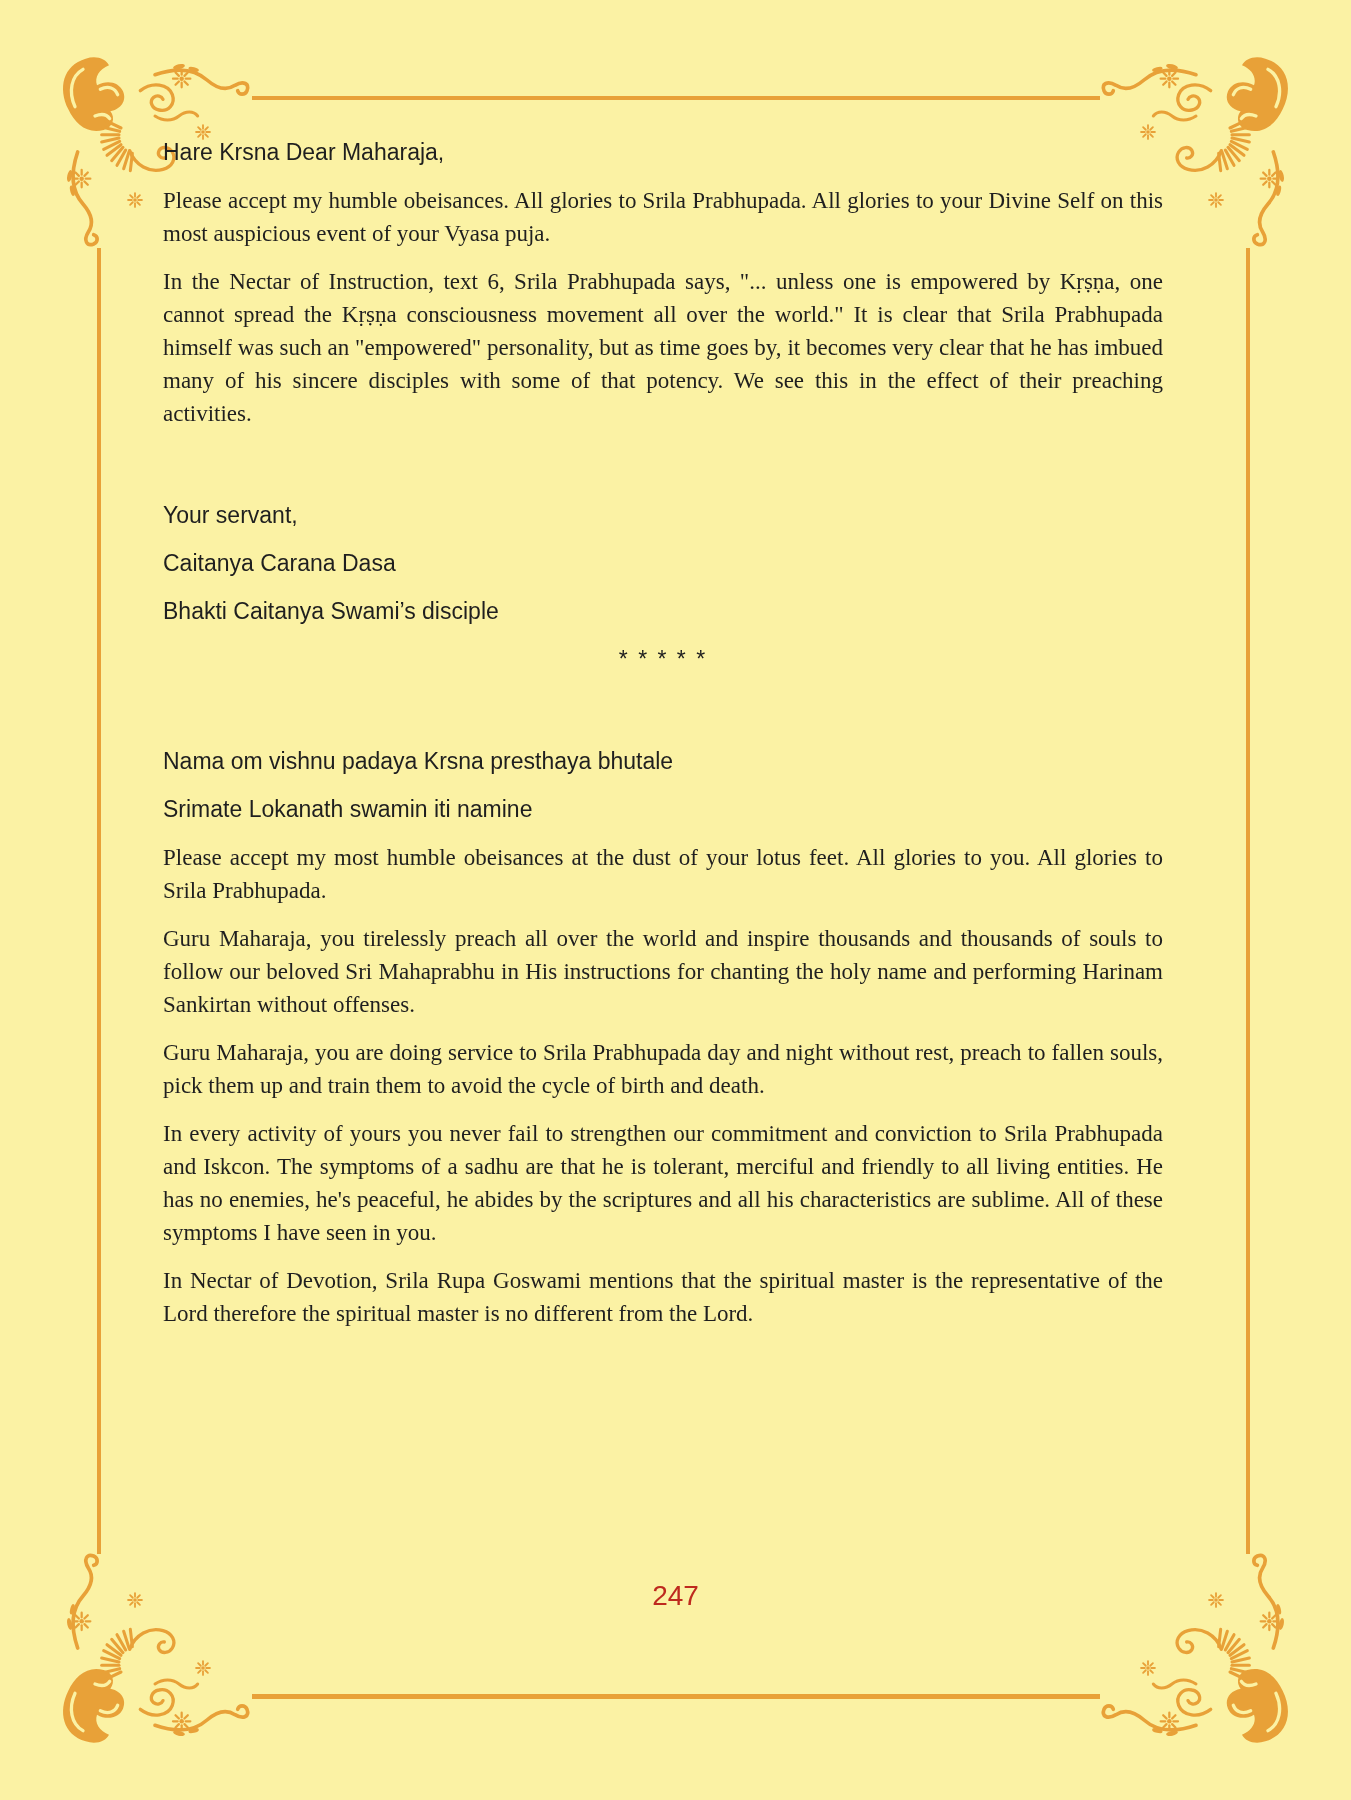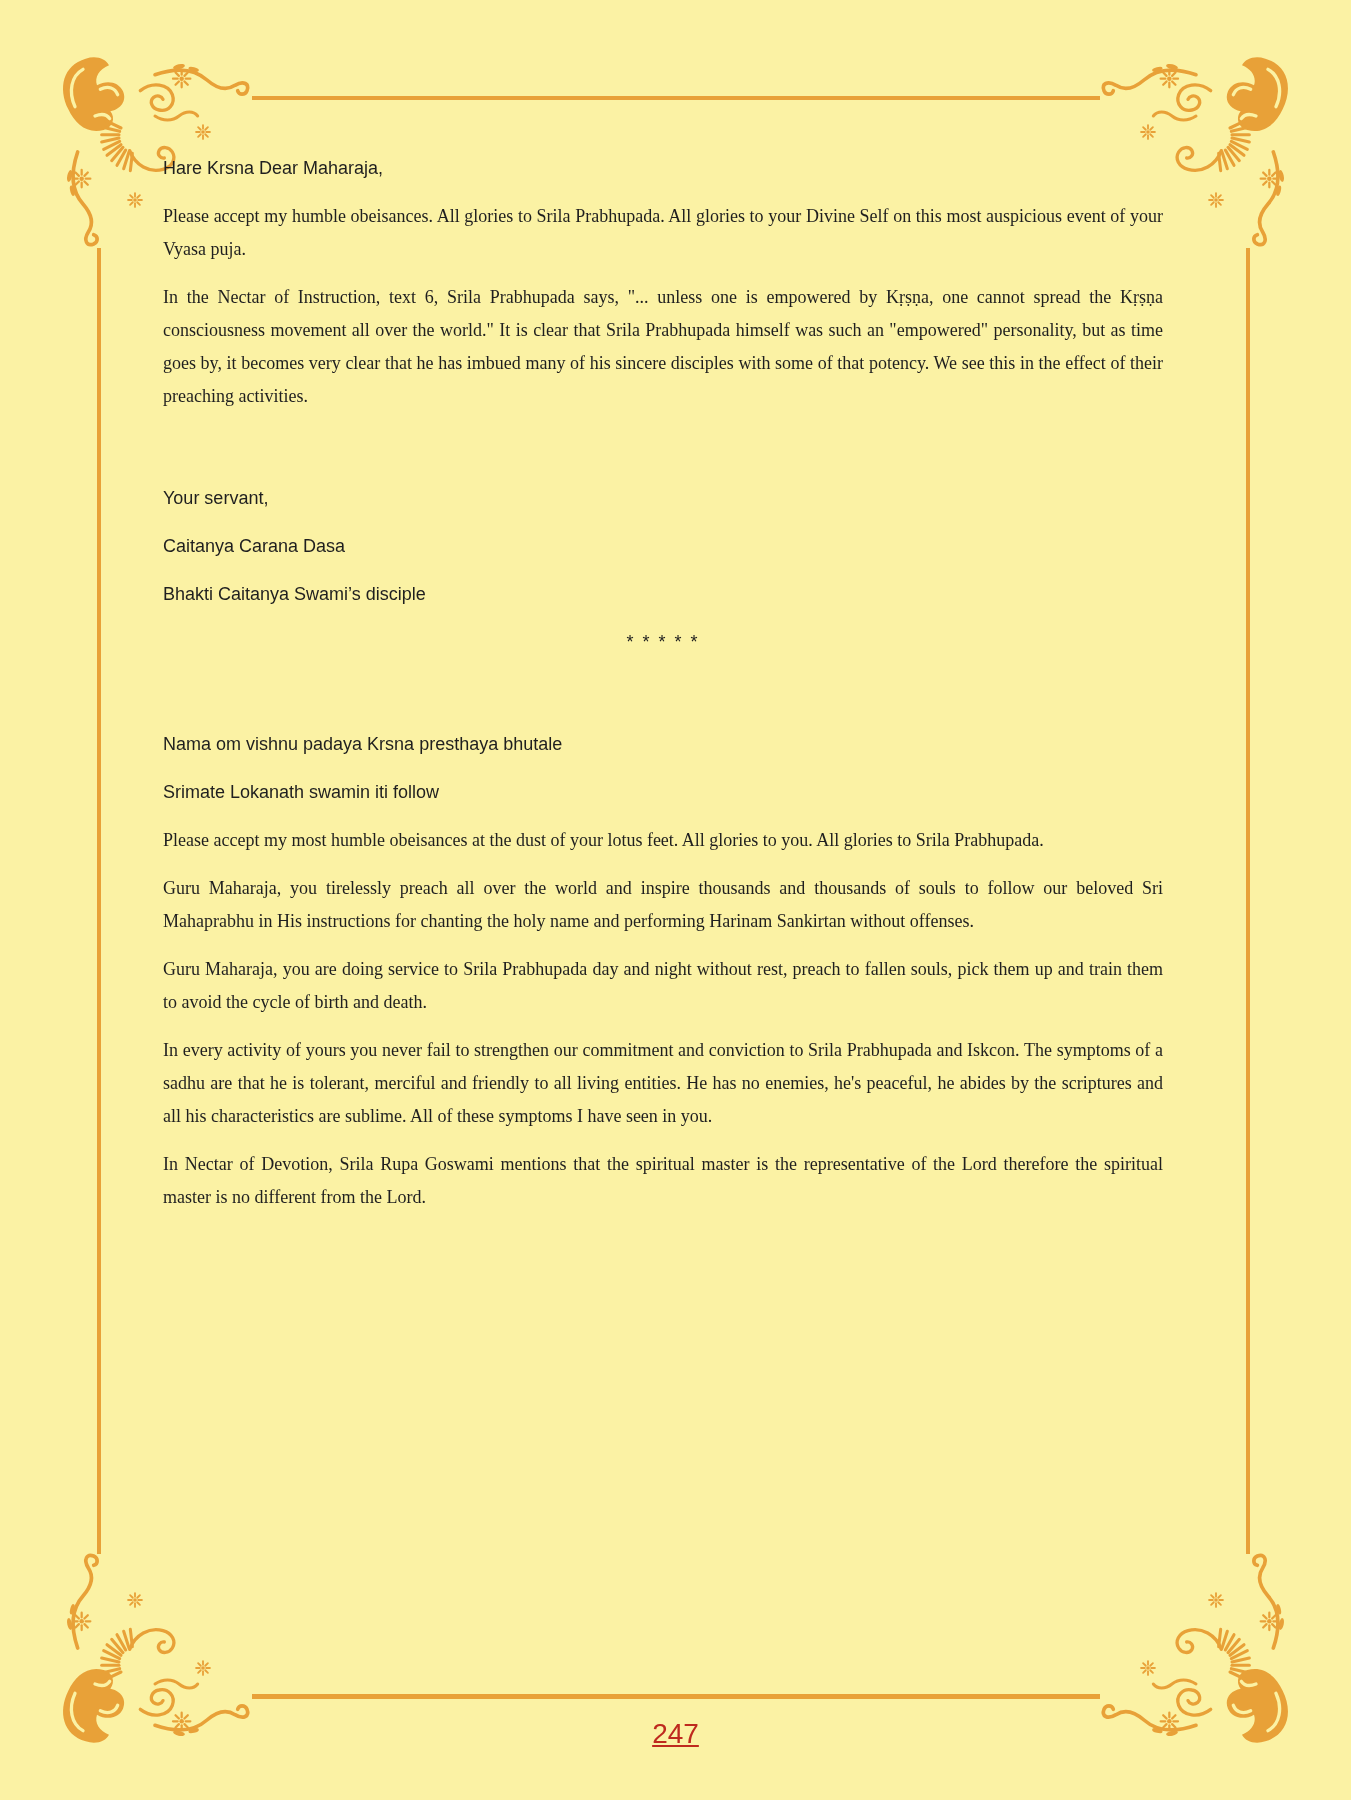--- a/index.html
+++ b/index.html
@@ -15,29 +15,29 @@
   .frame-line.top{left:252px;top:96px;width:848px;height:4px;}
   .frame-line.bottom{left:252px;top:1694px;width:848px;height:5px;}
   .frame-line.left{left:97px;top:248px;width:4px;height:1306px;}
   .frame-line.right{left:1246px;top:248px;width:4px;height:1306px;}
   .corner{position:absolute;width:200px;height:200px;}
   .corner.tl{left:55px;top:52px;}
   .corner.tr{left:1096px;top:52px;transform:scaleX(-1);}
   .corner.bl{left:55px;top:1548px;transform:scaleY(-1);}
   .corner.br{left:1096px;top:1548px;transform:scale(-1,-1);}
   
-  .content{position:absolute;left:163px;top:152px;width:1000px;font-size:18px;line-height:33px;}
+  .content{position:absolute;left:163px;top:136px;width:1000px;font-size:23px;line-height:33px;}
   .content p{margin:0 0 15px 0;}
   .para{text-align:justify;font-family:Liberation Serif, serif;}
   .line{text-align:left;}
   .separator{text-align:center;letter-spacing:2px;}
   .spacer{height:54px;}
   .page-number{
-    position:absolute;left:0;top:1718px;width:100%;
-    text-align:center;font-size:28px;color:#BE2A1E;text-decoration:underline;
+    position:absolute;left:0;top:1580px;width:100%;
+    text-align:center;font-size:28px;color:#BE2A1E;
   }
   .hidden-defs{position:absolute;width:0;height:0;overflow:hidden;}
 </style>
 </head>
 <body>
 
 <svg class="hidden-defs" aria-hidden="true">
   <defs>
     <g id="rosette">
       <circle r="3.4" fill="#E8A138"></circle>
@@ -118,21 +118,21 @@
 
     <p class="line">Your servant,</p>
     <p class="line">Caitanya Carana Dasa</p>
     <p class="line">Bhakti Caitanya Swami’s disciple</p>
 
     <p class="separator">* * * * *</p>
 
     <div class="spacer"></div>
 
     <p class="line">Nama om vishnu padaya Krsna presthaya bhutale</p>
-    <p class="line">Srimate Lokanath swamin iti follow</p>
+    <p class="line">Srimate Lokanath swamin iti namine</p>
     <p class="para">Please accept my most humble obeisances at the dust of your lotus feet. All glories to you. All glories to Srila Prabhupada.</p>
     <p class="para">Guru Maharaja, you tirelessly preach all over the world and inspire thousands and thousands of souls to follow our beloved Sri Mahaprabhu in His instructions for chanting the holy name and performing Harinam Sankirtan without offenses.</p>
     <p class="para">Guru Maharaja, you are doing service to Srila Prabhupada day and night without rest, preach to fallen souls, pick them up and train them to avoid the cycle of birth and death.</p>
     <p class="para">In every activity of yours you never fail to strengthen our commitment and conviction to Srila Prabhupada and Iskcon. The symptoms of a sadhu are that he is tolerant, merciful and friendly to all living entities. He has no enemies, he's peaceful, he abides by the scriptures and all his characteristics are sublime. All of these symptoms I have seen in you.</p>
     <p class="para">In Nectar of Devotion, Srila Rupa Goswami mentions that the spiritual master is the representative of the Lord therefore the spiritual master is no different from the Lord.</p>
 
   </main>
 
   <div class="page-number">247</div>
 

